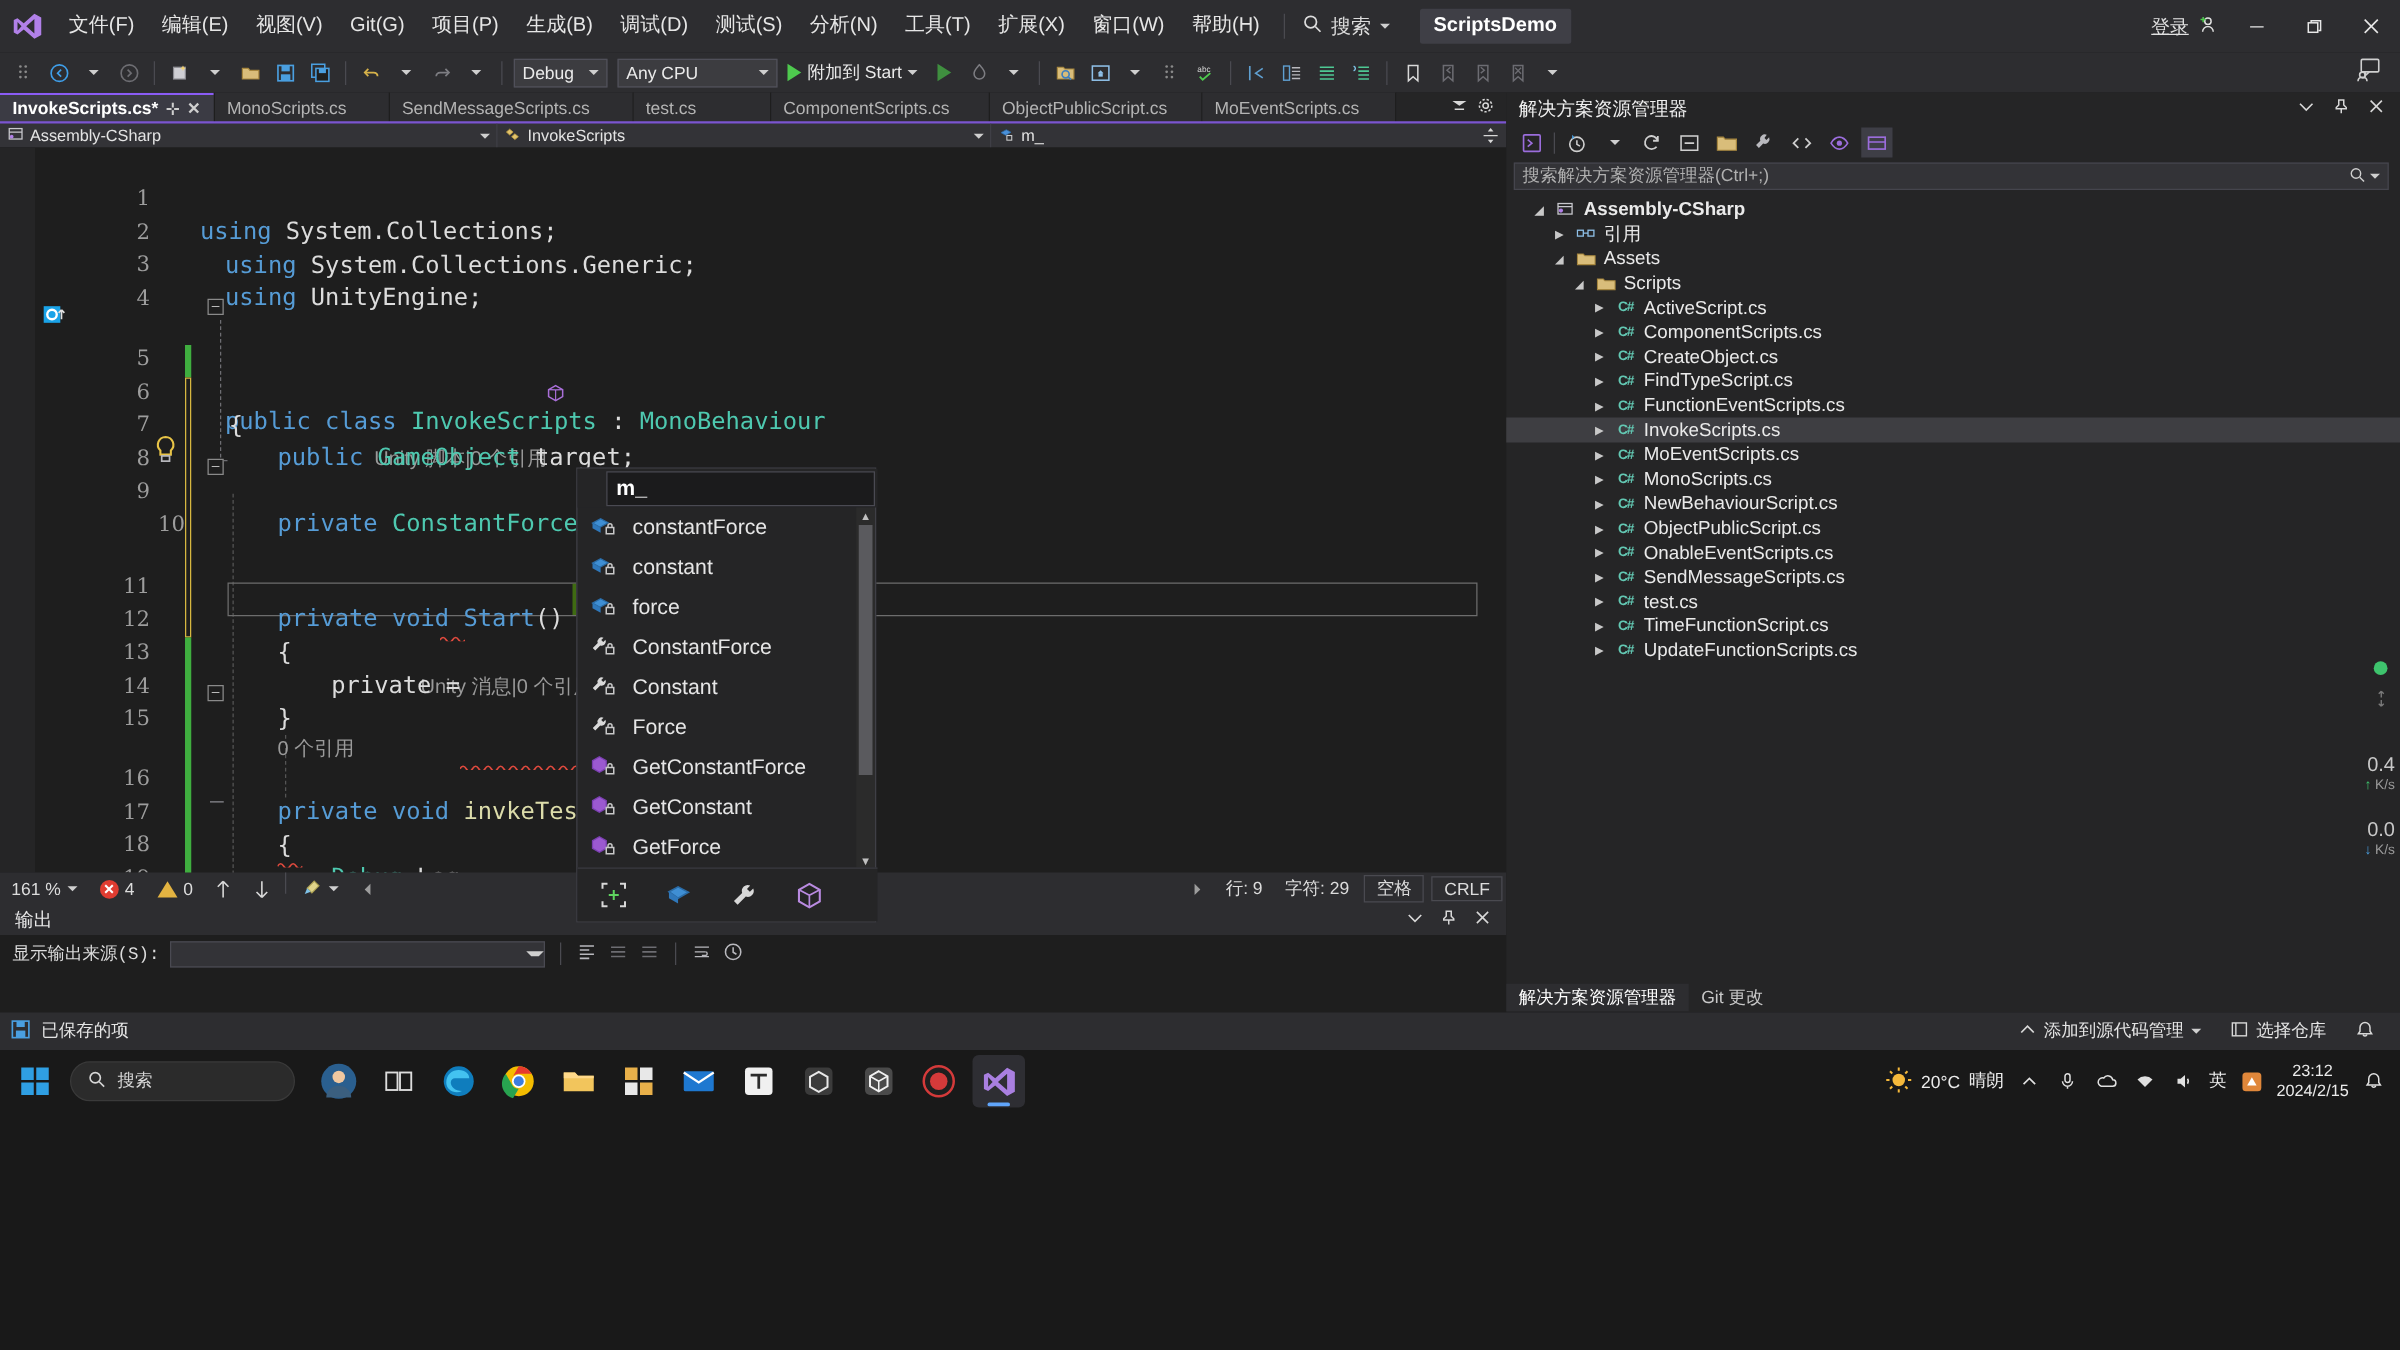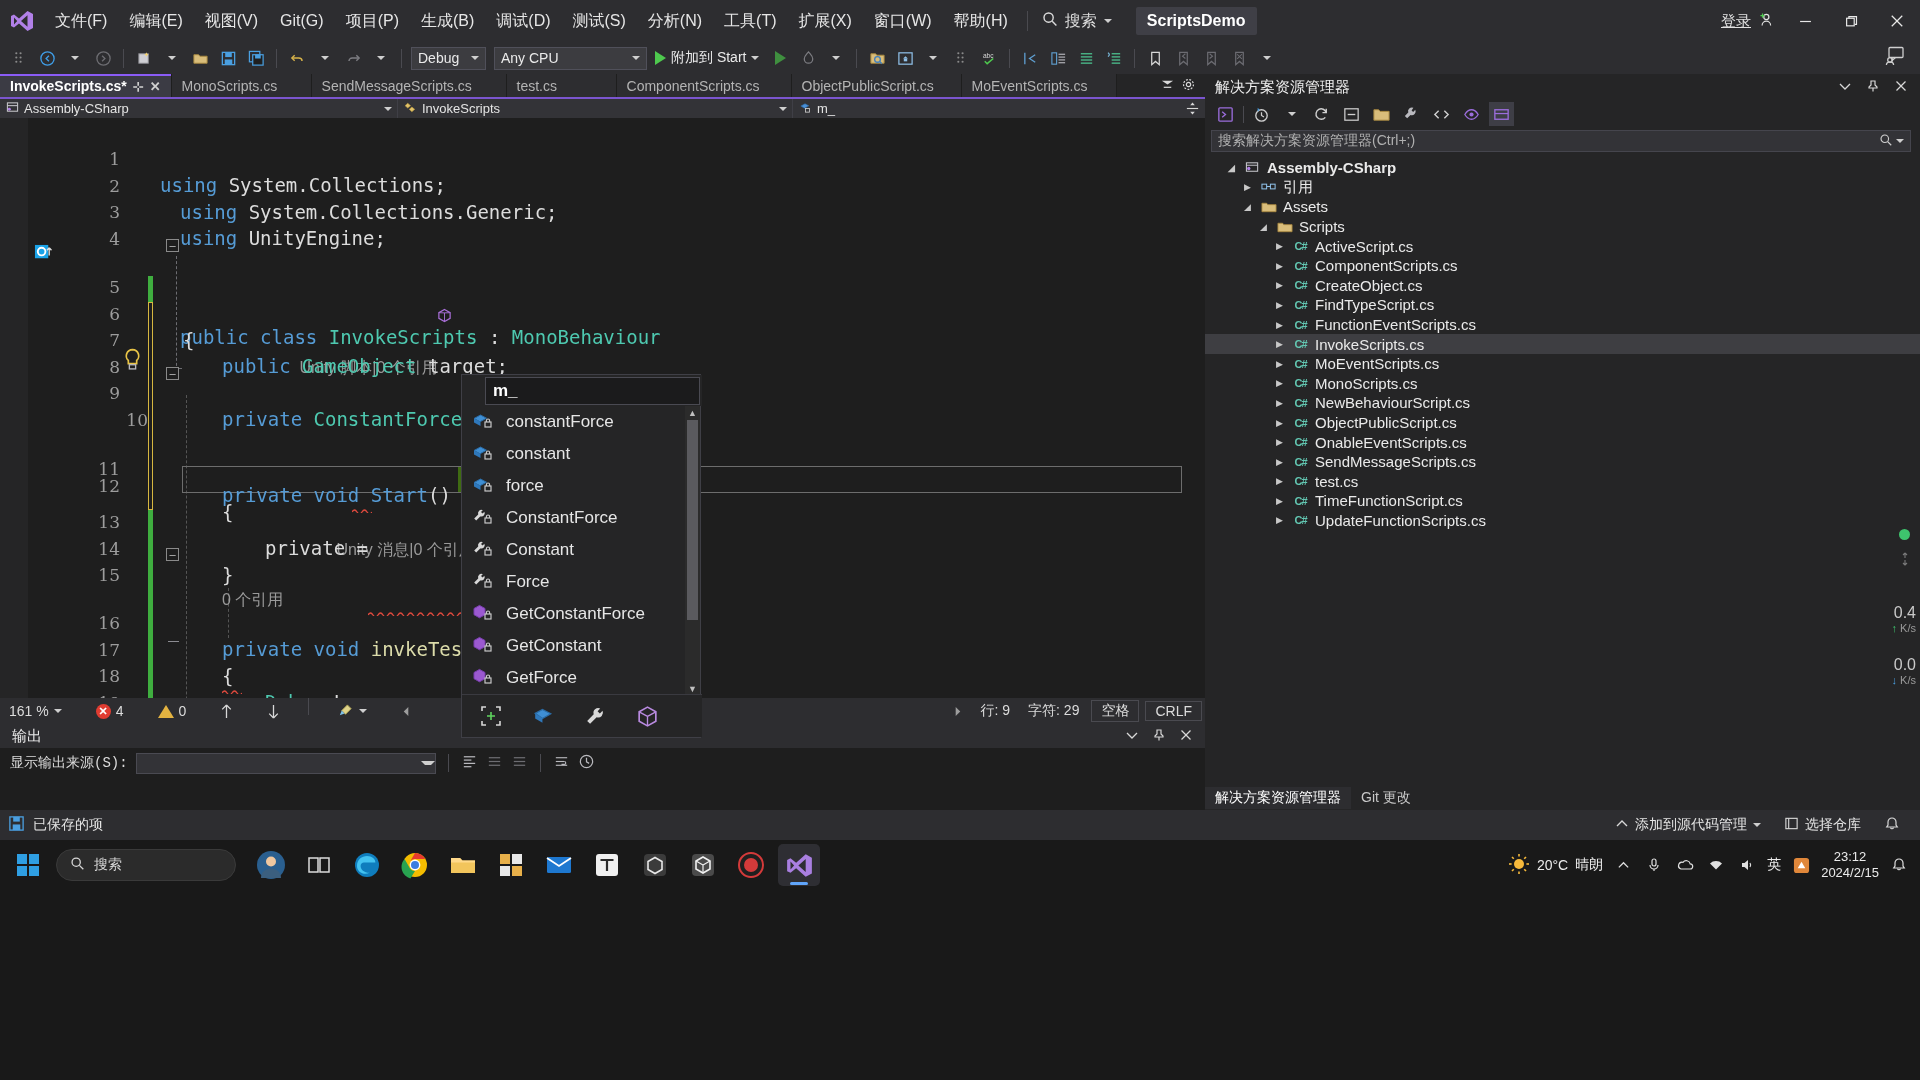--- a/index.html
+++ b/index.html
@@ -124,21 +124,21 @@
 
   
   .ovw { position:absolute; right:0; top:118px; width:22px; height:580px; background:#2b2b2b; }
   .ovw-arrow { height:16px; display:flex;align-items:center;justify-content:center;color:#9d9d9d;font-size:9px;}
   .ovw-thumb { position:absolute; left:4px; top:22px; width:14px; height:240px; background:#555558; }
   .ovw-mark { position:absolute; width:9px; height:4px; }
 
   
   .editor-status {
     position:absolute; left:0; top:698px; width:1205px; height:26px;
-    background:#2d2d30; display:flex; font-size:14px; color:#dcdcdc; gap:16px;
+    background:#2d2d30; display:flex; font-size:14px; color:#dcdcdc; gap:0;
   }
   .es-item { display:flex; align-items:center; gap:5px; padding:0 9px; height:26px; }
   .err-dot { width:15px;height:15px;border-radius:50%;background:#e03c31;color:#fff;font-size:11px;
              display:flex;align-items:center;justify-content:center;font-weight:bold;}
   .warn-tri { width:0;height:0;border-left:8px solid transparent;border-right:8px solid transparent;border-bottom:13px solid #e3b341;}
   .es-right { margin-left:auto; display:flex; align-items:center; }
   .es-box { border:1px solid #4a4a50; padding:1px 9px; margin:0 3px;}
 
   
   .intelli {
@@ -382,21 +382,21 @@
     </div>
     <div class="tb-ico">
         <span class="caret-sm"></span>
       </div>
     <div class="tb-sep"></div>
 
     <div class="dropdn" style="width:75px; margin-left:2px;">
       <span>Debug</span>
       <span class="caret-sm dd-caret"></span>
     </div>
-    <div class="dropdn" style="width:153px; margin-left:6px;">
+    <div class="dropdn" style="width:128px; margin-left:6px;">
       <span>Any CPU</span>
       <span class="caret-sm dd-caret"></span>
     </div>
 
     <div class="run-btn">
       <span class="tri-green"></span>
       <span>附加到 Start</span>
       <span class="caret-sm"></span>
     </div>
     <div class="tb-ico">
@@ -711,21 +711,21 @@
           </span>
           <span class="lens">Unity 消息|0 个引用</span>
         </span>
       </div>
 
       <div class="cline" style="top:312px;">
         <span class="lnum" style="left:80px;">11</span>
         <span class="ctext" style="left:222px;"><span class="kw">private void</span> <span class="mth" style="color:#569cd6">Start</span><span class="pun">()</span></span>
       </div>
 
-      <div class="cline" style="top:329px;">
+      <div class="cline" style="top:339px;">
         <span class="lnum" style="left:80px;">12</span>
         <span class="ctext" style="left:222px;"><span class="pun">{</span></span>
       </div>
 
       <div class="cline" style="top:365px;">
         <span class="lnum" style="left:80px;">13</span>
         <span class="ctext" style="left:265px;"><span class="id">private =</span></span>
       </div>
 
       <div class="cline" style="top:392px;">

